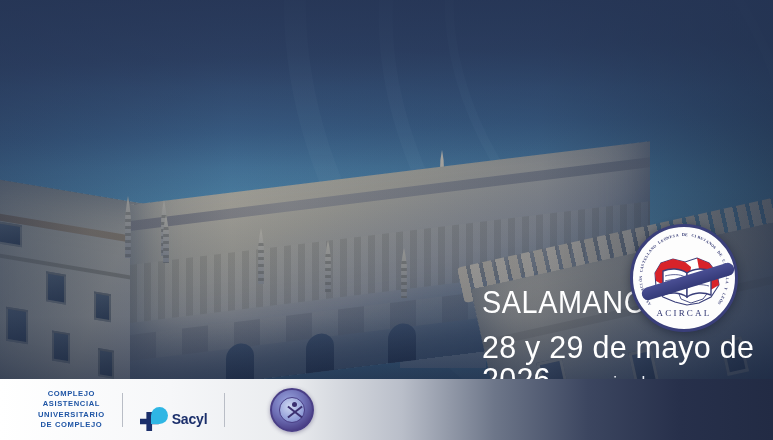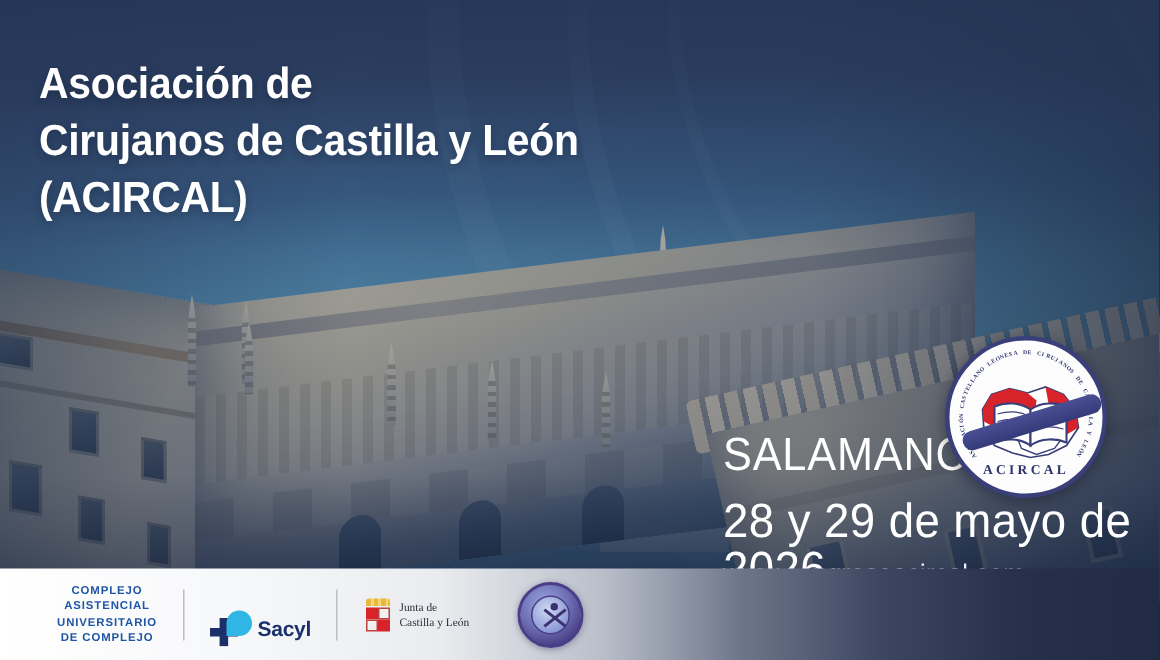--- a/index.html
+++ b/index.html
@@ -129,21 +129,21 @@
   .seal{position:absolute;left:630px;top:224px;width:108px;height:108px;border-radius:50%;
     background:#fdfdfd;box-shadow:0 2px 10px rgba(10,18,36,.45);
     border:3px solid #3a3f7a;}
   .seal .ring-txt{position:absolute;inset:0;}
   .seal .ring-txt span{
     position:absolute;left:50%;top:50%;font-size:3.9px;font-weight:700;color:#2e3470;
     transform-origin:0 0;white-space:pre;font-family:"Liberation Serif",serif;
   }
   .seal .map{position:absolute;left:14px;top:26px;width:80px;height:58px;}
   .seal .acr{position:absolute;left:0;right:0;bottom:11px;text-align:center;
-    font-family:"Liberation Serif",serif;font-size:9px;font-weight:700;letter-spacing:2.2px;color:#2e3470;}
+    font-family:"Liberation Serif",serif;font-size:9px;font-weight:400;letter-spacing:2.2px;color:#2e3470;}
   .seal .sash{position:absolute;left:7px;top:48px;width:96px;height:13px;border-radius:7px;
     background:linear-gradient(180deg,#4a4f94,#343a78);transform:rotate(-17deg);}
 
   
   .footer{position:absolute;left:0;bottom:0;width:100%;height:61px;
     background:linear-gradient(90deg,#ffffff 0%,#f6f7f9 22%,#e9ebee 38%,#b9bec9 52%,#6d7689 64%,#3c4660 76%,#27304b 88%,#222b44 100%);}
   .footer-inner{position:absolute;left:38px;top:0;height:100%;display:flex;align-items:center;gap:4px;}
   .cau{font-family:"Liberation Sans",sans-serif;font-size:7.6px;font-weight:800;line-height:1.34;
     letter-spacing:.6px;color:#1f55a5;text-align:center;}
   .vsep{width:1px;height:34px;background:#b9bdc6;margin:0 13px;}
@@ -223,25 +223,20 @@
   <div class="rightwall">
     <div class="rw-band"></div>
     <div class="rw-win" style="left:48px;top:86px;width:26px;height:40px;"></div>
     <div class="rw-win" style="left:140px;top:96px;width:24px;height:38px;"></div>
     <div class="rw-win" style="left:232px;top:104px;width:22px;height:36px;"></div>
   </div>
 
   <div class="bg-overlay"></div>
 
   <div class="titles">
-    <div class="assoc">
-      <div class="assoc-line">Asociación de</div>
-      <div class="assoc-line">Cirujanos de Castilla y León</div>
-      <div class="assoc-line">(ACIRCAL)</div>
-    </div>
   </div>
 
   <div class="place-block">
     <div class="place">SALAMANCA</div>
     <div class="dates">28 y 29 de mayo de 2026</div>
   </div>
   <div class="url">www.congresoacircal.com</div>
 
   <div class="seal">
     <div class="ring-txt" id="seal-ring">
@@ -338,33 +333,20 @@
       <div class="sacyl">
         <div class="sacyl-mark">
           <div class="cross"></div>
             <div class="blob"></div>
         </div>
         <div class="sacyl-txt">Sacyl</div>
       </div>
 
       <div class="vsep"></div>
 
-      <div class="jcyl">
-        <div class="jcyl-shield">
-          <div class="crown"></div>
-          <div class="q" style="left:2px;top:6px;background:#d8232a;"></div>
-          <div class="q" style="left:10px;top:6px;background:#f2f2f2;border:1px solid #b9423f;"></div>
-          <div class="q" style="left:2px;top:14px;background:#f2f2f2;border:1px solid #b9423f;"></div>
-          <div class="q" style="left:10px;top:14px;background:#d8232a;"></div>
-        </div>
-        <div class="jcyl-txt">
-          <div>Junta de</div>
-          <div>Castilla y León</div>
-        </div>
-      </div>
 
       <div class="purple-seal">
         <div class="inner">
           <div class="tool" style="left:6px;top:13px;width:18px;height:2px;transform:rotate(38deg);"></div>
           <div class="tool" style="left:6px;top:13px;width:18px;height:2px;transform:rotate(-38deg);"></div>
           <div class="tool" style="left:12px;top:4px;width:5px;height:5px;border-radius:50%;"></div>
         </div>
       </div>
 
     </div>

